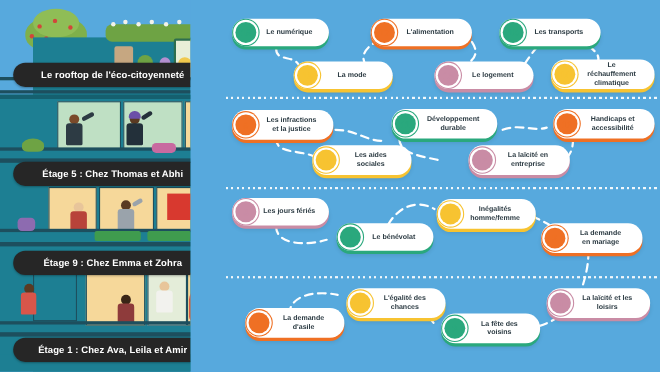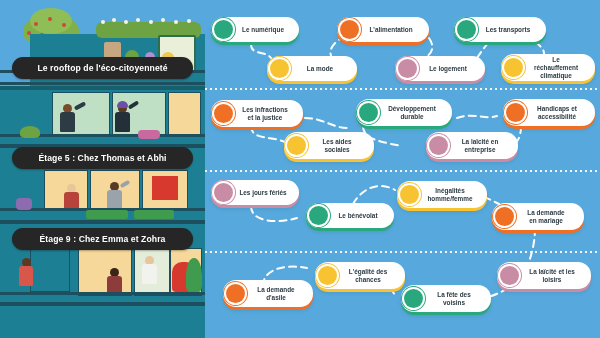--- a/index.html
+++ b/index.html
@@ -4,21 +4,21 @@
 <style>
   html,body{margin:0;padding:0;}
   body{
     width:600px;height:338px;overflow:hidden;
     font-family:"Liberation Sans",sans-serif;
     background:#57a9dd;
   }
   #stage{position:relative;width:600px;height:338px;overflow:hidden;background:#57a9dd;}
 
   
-  .building{position:absolute;left:0;top:0;width:205px;height:338px;overflow:hidden;}
+  .building{position:absolute;left:0;top:0;width:173px;height:338px;overflow:hidden;}
   .sky{position:absolute;inset:0;background:#57a9dd;}
   .bld-body{position:absolute;left:30px;top:34px;width:175px;height:304px;background:#1d7f93;}
   .bld-body2{position:absolute;left:0px;top:86px;width:205px;height:252px;background:#1d7f93;}
 
   
   .tree-trunk{position:absolute;left:47px;top:40px;width:6px;height:34px;background:#8a6239;border-radius:2px;}
   .tree-crown{position:absolute;left:23px;top:14px;width:56px;height:34px;background:#7fb04a;border-radius:50% 50% 45% 45%;}
   .tree-crown2{position:absolute;left:30px;top:8px;width:42px;height:26px;background:#8fbd56;border-radius:50%;}
   .apple{position:absolute;width:4px;height:4px;border-radius:50%;background:#d2463a;}
   .shrub{position:absolute;background:#6ea344;border-radius:50% 50% 30% 30%;}
@@ -175,20 +175,23 @@
     <div class="railing" style="left:0px;top:322px;width:205px;height:16px;background:#1d7f93"></div>
 
     <div class="banner" style="top:57px">
         <span>Le rooftop de l'éco-citoyenneté</span>
       </div>
     <div class="banner" style="top:147px">
         <span>Étage 5 : Chez Thomas et Abhi</span>
       </div>
     <div class="banner" style="top:228px">
         <span>Étage 9 : Chez Emma et Zohra</span>
+      </div>
+    <div class="banner" style="top:307px">
+        <span>Étage 1 : Chez Ava, Leila et Amir</span>
       </div>
   </div>
 
   <div class="panel">
     <svg class="connectors" id="connector-svg" viewBox="0 0 395 338">
         <path d="M 46 44  C 46 56, 60 50, 66 58" fill="none" stroke="#ffffff" stroke-width="2" stroke-linecap="round" stroke-dasharray="7 5"></path>
         <path d="M 128 60 C 120 48, 132 40, 144 34" fill="none" stroke="#ffffff" stroke-width="2" stroke-linecap="round" stroke-dasharray="7 5"></path>
         <path d="M 150 36 C 162 30, 168 32, 176 34" fill="none" stroke="#ffffff" stroke-width="2" stroke-linecap="round" stroke-dasharray="7 5"></path>
         <path d="M 224 38 C 232 50, 224 56, 216 60" fill="none" stroke="#ffffff" stroke-width="2" stroke-linecap="round" stroke-dasharray="7 5"></path>
         <path d="M 272 58 C 280 46, 286 38, 296 34" fill="none" stroke="#ffffff" stroke-width="2" stroke-linecap="round" stroke-dasharray="7 5"></path>

